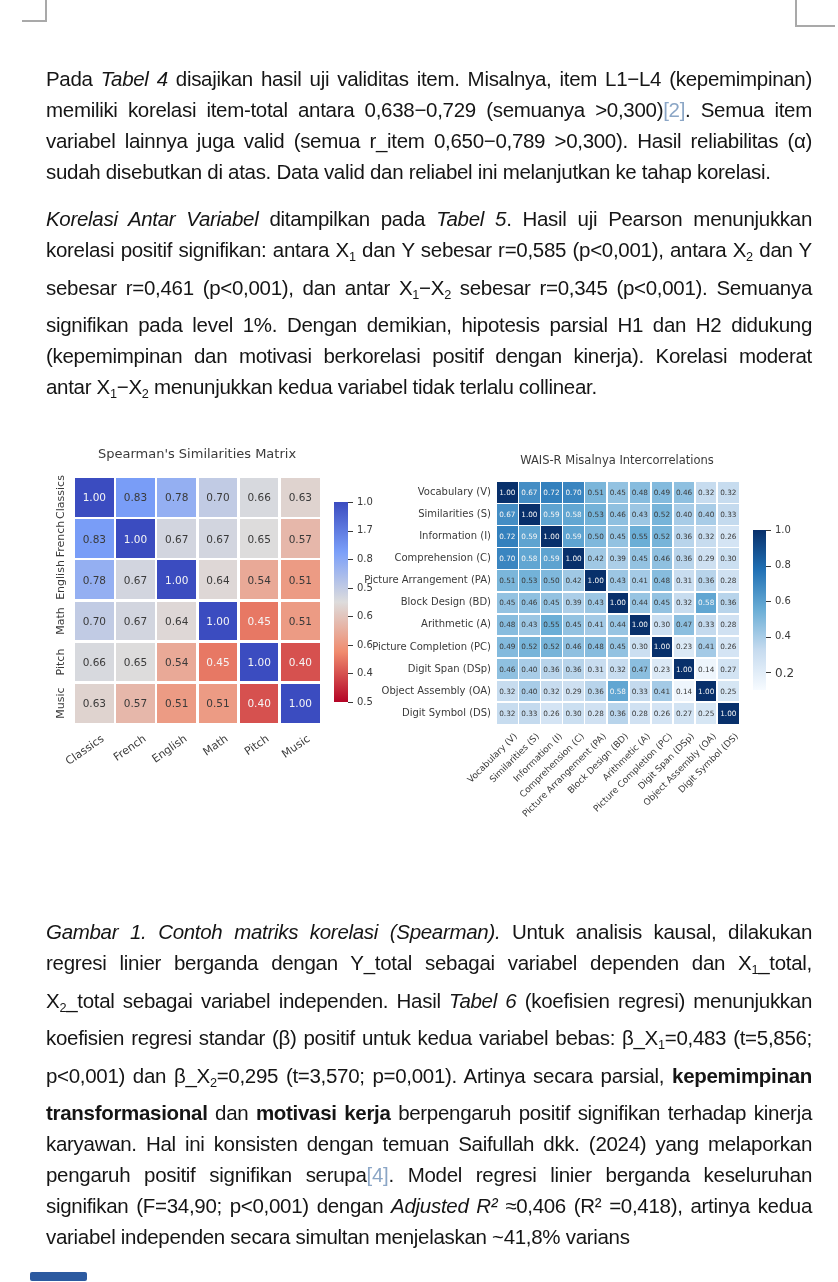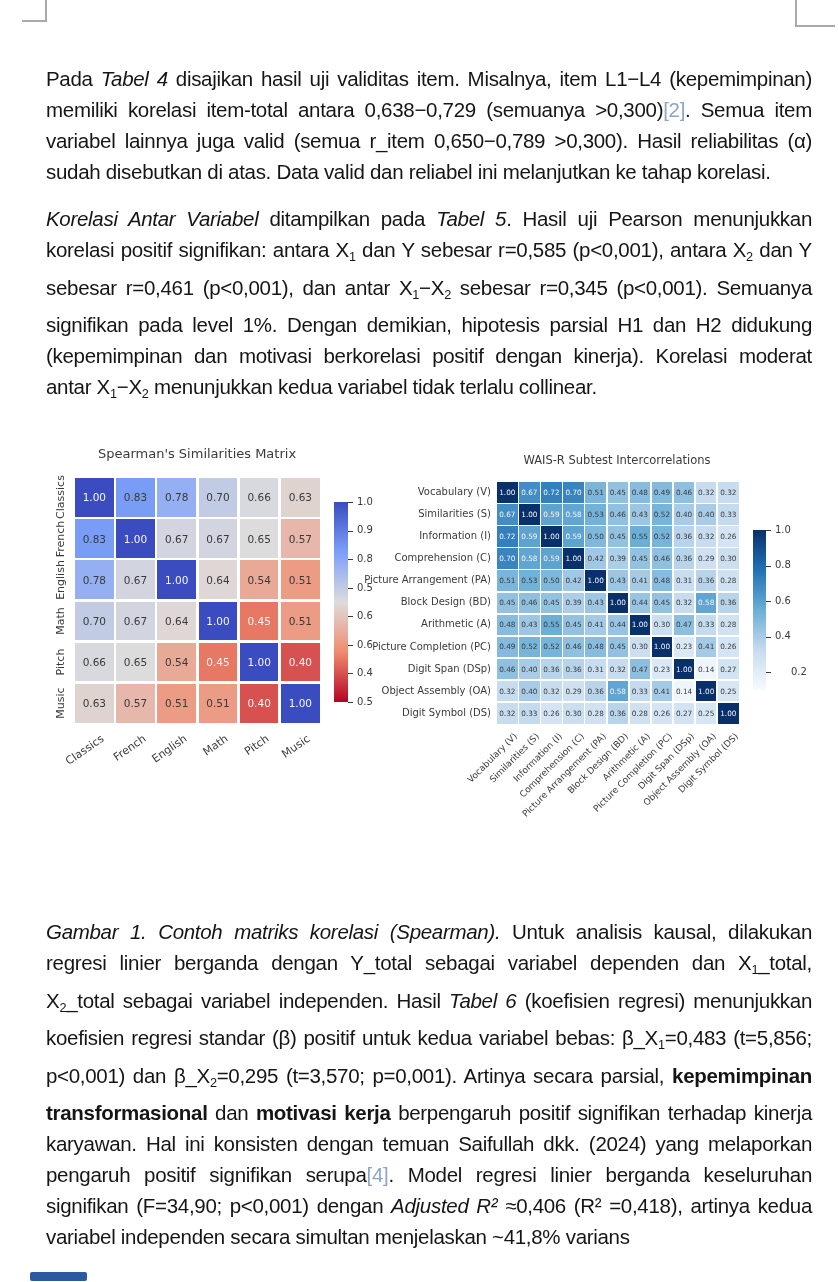--- a/index.html
+++ b/index.html
@@ -84,36 +84,36 @@
         <div class="hm-collabel" style="left: 99.35px; top: 291.7px; font-size: 11px; transform: translateX(-100%) rotate(-35deg); transform-origin: 100% 0%;">Classics</div>
         <div class="hm-collabel" style="left: 140.55px; top: 291.7px; font-size: 11px; transform: translateX(-100%) rotate(-35deg); transform-origin: 100% 0%;">French</div>
         <div class="hm-collabel" style="left: 181.75px; top: 291.7px; font-size: 11px; transform: translateX(-100%) rotate(-35deg); transform-origin: 100% 0%;">English</div>
         <div class="hm-collabel" style="left: 222.95px; top: 291.7px; font-size: 11px; transform: translateX(-100%) rotate(-35deg); transform-origin: 100% 0%;">Math</div>
         <div class="hm-collabel" style="left: 264.15px; top: 291.7px; font-size: 11px; transform: translateX(-100%) rotate(-35deg); transform-origin: 100% 0%;">Pitch</div>
         <div class="hm-collabel" style="left: 305.35px; top: 291.7px; font-size: 11px; transform: translateX(-100%) rotate(-35deg); transform-origin: 100% 0%;">Music</div>
         <div class="cbar" style="left: 334px; top: 62px; width: 14px; height: 200px; background: linear-gradient(rgb(59, 76, 192), rgb(123, 159, 249), rgb(221, 220, 220), rgb(240, 139, 110), rgb(180, 4, 38));"></div>
         <div class="cbar-dash" style="left: 348px; top: 62px; width: 5px;"></div>
         <div class="cbar-tick" style="left: 357px; top: 55.8px; font-size: 10px;">1.0</div>
         <div class="cbar-dash" style="left: 348px; top: 90.5714px; width: 5px;"></div>
-        <div class="cbar-tick" style="left: 357px; top: 84.3714px; font-size: 10px;">0.9</div>
+        <div class="cbar-tick" style="left: 357px; top: 84.3714px; font-size: 10px;">1.7</div>
         <div class="cbar-dash" style="left: 348px; top: 119.143px; width: 5px;"></div>
         <div class="cbar-tick" style="left: 357px; top: 112.943px; font-size: 10px;">0.8</div>
         <div class="cbar-dash" style="left: 348px; top: 147.714px; width: 5px;"></div>
         <div class="cbar-tick" style="left: 357px; top: 141.514px; font-size: 10px;">0.5</div>
         <div class="cbar-dash" style="left: 348px; top: 176.286px; width: 5px;"></div>
         <div class="cbar-tick" style="left: 357px; top: 170.086px; font-size: 10px;">0.6</div>
         <div class="cbar-dash" style="left: 348px; top: 204.857px; width: 5px;"></div>
         <div class="cbar-tick" style="left: 357px; top: 198.657px; font-size: 10px;">0.6</div>
         <div class="cbar-dash" style="left: 348px; top: 233.429px; width: 5px;"></div>
         <div class="cbar-tick" style="left: 357px; top: 227.229px; font-size: 10px;">0.4</div>
         <div class="cbar-dash" style="left: 348px; top: 262px; width: 5px;"></div>
         <div class="cbar-tick" style="left: 357px; top: 255.8px; font-size: 10px;">0.5</div>
       </div>
     <div id="hm1">
-        <div class="hm-title" style="left: 617px; top: 13px; font-size: 11.5px;">WAIS-R Subtest Intercorrelations</div>
+        <div class="hm-title" style="left: 617px; top: 13px; font-size: 11.5px;">WAIS-R Misalnya Intercorrelations</div>
         <div class="hm-cell" style="left: 497px; top: 42px; width: 20.6px; height: 20.6px; background: rgb(8, 48, 107); font-size: 7.3px; color: rgb(245, 245, 245);">1.00</div>
         <div class="hm-cell" style="left: 519.1px; top: 42px; width: 20.6px; height: 20.6px; background: rgb(68, 141, 196); font-size: 7.3px; color: rgb(245, 245, 245);">0.67</div>
         <div class="hm-cell" style="left: 541.2px; top: 42px; width: 20.6px; height: 20.6px; background: rgb(51, 128, 189); font-size: 7.3px; color: rgb(245, 245, 245);">0.72</div>
         <div class="hm-cell" style="left: 563.3px; top: 42px; width: 20.6px; height: 20.6px; background: rgb(58, 133, 192); font-size: 7.3px; color: rgb(245, 245, 245);">0.70</div>
         <div class="hm-cell" style="left: 585.4px; top: 42px; width: 20.6px; height: 20.6px; background: rgb(123, 182, 218); font-size: 7.3px; color: rgb(58, 58, 58);">0.51</div>
         <div class="hm-cell" style="left: 607.5px; top: 42px; width: 20.6px; height: 20.6px; background: rgb(147, 194, 225); font-size: 7.3px; color: rgb(58, 58, 58);">0.45</div>
         <div class="hm-cell" style="left: 629.6px; top: 42px; width: 20.6px; height: 20.6px; background: rgb(135, 188, 222); font-size: 7.3px; color: rgb(58, 58, 58);">0.48</div>
         <div class="hm-cell" style="left: 651.7px; top: 42px; width: 20.6px; height: 20.6px; background: rgb(131, 186, 221); font-size: 7.3px; color: rgb(58, 58, 58);">0.49</div>
         <div class="hm-cell" style="left: 673.8px; top: 42px; width: 20.6px; height: 20.6px; background: rgb(143, 192, 224); font-size: 7.3px; color: rgb(58, 58, 58);">0.46</div>
         <div class="hm-cell" style="left: 695.9px; top: 42px; width: 20.6px; height: 20.6px; background: rgb(199, 220, 239); font-size: 7.3px; color: rgb(58, 58, 58);">0.32</div>
@@ -253,20 +253,20 @@
         <div class="cbar" style="left: 753px; top: 90px; width: 13px; height: 160px; background: linear-gradient(rgb(8, 48, 107), rgb(33, 113, 181), rgb(107, 174, 214), rgb(198, 219, 239), rgb(247, 251, 255));"></div>
         <div class="cbar-dash" style="left: 766px; top: 90px; width: 5px;"></div>
         <div class="cbar-tick" style="left: 775px; top: 83.8px; font-size: 10px;">1.0</div>
         <div class="cbar-dash" style="left: 766px; top: 125.556px; width: 5px;"></div>
         <div class="cbar-tick" style="left: 775px; top: 119.356px; font-size: 10px;">0.8</div>
         <div class="cbar-dash" style="left: 766px; top: 161.111px; width: 5px;"></div>
         <div class="cbar-tick" style="left: 775px; top: 154.911px; font-size: 10px;">0.6</div>
         <div class="cbar-dash" style="left: 766px; top: 196.667px; width: 5px;"></div>
         <div class="cbar-tick" style="left: 775px; top: 190.467px; font-size: 10px;">0.4</div>
         <div class="cbar-dash" style="left: 766px; top: 232.222px; width: 5px;"></div>
-        <div class="cbar-tick" style="left: 791px; top: 226.022px; font-size: 10px;">0.2</div>
+        <div class="cbar-tick" style="left: 775px; top: 226.022px; font-size: 12px;">0.2</div>
       </div>
   </div>
 
   <p class="para" id="p3"><span class="i">Gambar 1. Contoh matriks korelasi (Spearman).</span><span> Untuk analisis kausal, dilakukan regresi linier berganda dengan Y_total sebagai variabel dependen dan X</span><span class="sub">1</span><span>_total, X</span><span class="sub">2</span><span>_total sebagai variabel independen. Hasil </span><span class="i">Tabel 6</span><span> (koefisien regresi) menunjukkan koefisien regresi standar (β) positif untuk kedua variabel bebas: β_X</span><span class="sub">1</span><span>=0,483 (t=5,856; p&lt;0,001) dan β_X</span><span class="sub">2</span><span>=0,295 (t=3,570; p=0,001). Artinya secara parsial, </span><span class="b">kepemimpinan transformasional</span><span> dan </span><span class="b">motivasi kerja</span><span> berpengaruh positif signifikan terhadap kinerja karyawan. Hal ini konsisten dengan temuan Saifullah dkk. (2024) yang melaporkan pengaruh positif signifikan serupa</span><span class="link" style="color: rgb(139, 166, 198);">[4]</span><span>. Model regresi linier berganda keseluruhan signifikan (F=34,90; p&lt;0,001) dengan </span><span class="i">Adjusted R²</span><span> ≈0,406 (R² =0,418), artinya kedua variabel independen secara simultan menjelaskan ~41,8% varians</span></p>
 
   <div class="table-strip" style="background: rgb(44, 90, 160);"></div>
 </div>
 
 </body></html>

